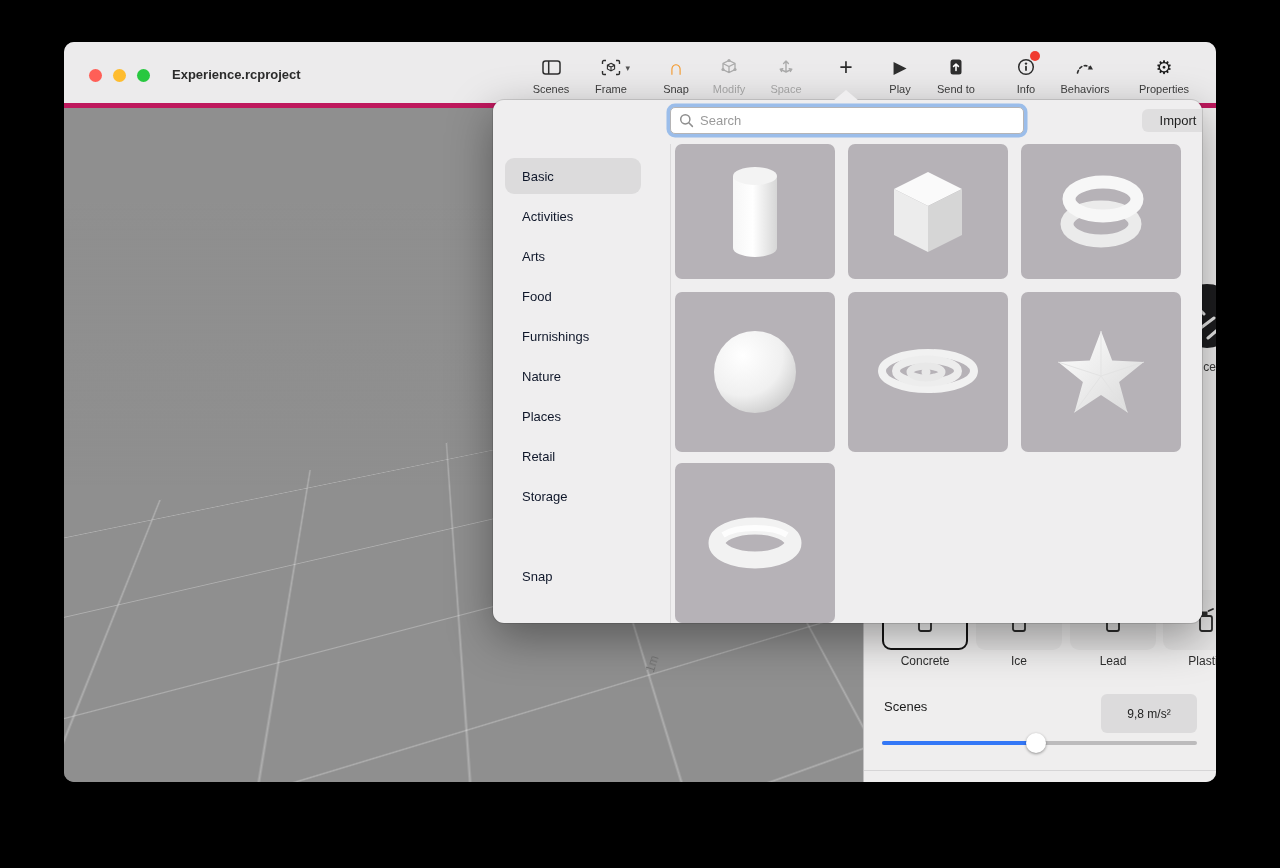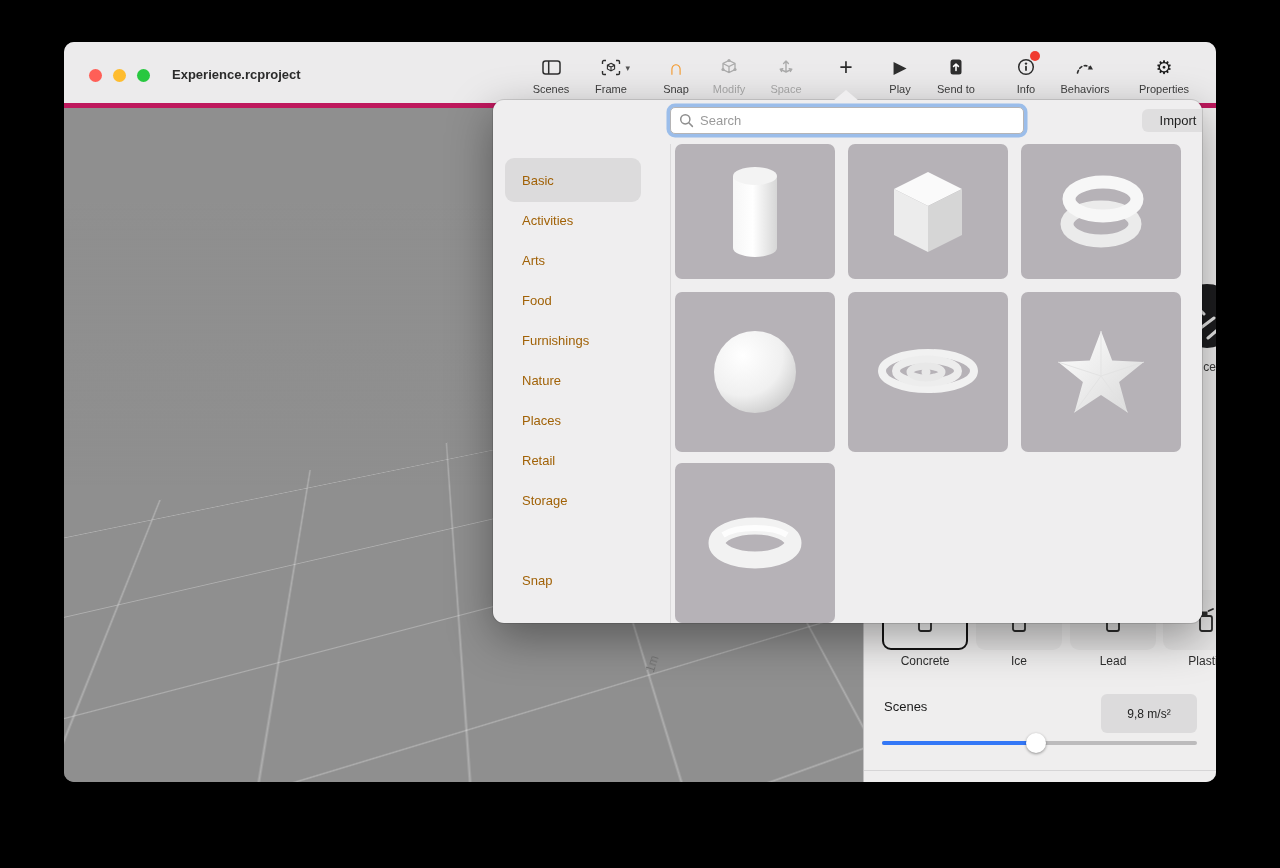--- a/index.html
+++ b/index.html
@@ -85,22 +85,22 @@
                   box-shadow:0 0 0 3.5px rgba(85,150,230,.55);
                   display:flex; align-items:center; padding:0 8px; }
   .search-field input { border:none; outline:none; flex:1; font-size:13px; color:#222;
                         background:transparent; margin-left:6px;
                         font-family:"Liberation Sans","DejaVu Sans",sans-serif; }
   .search-field input::placeholder { color:#9a9a9a; }
   .import-btn { position:absolute; left:649px; top:9px; width:72px; height:23px;
                 background:#dfdedf; border-radius:6px; font-size:13px; color:#1e1e1e;
                 display:flex; align-items:center; justify-content:center; }
 
-  .cat { position:absolute; left:12px; width:136px; height:44px; border-radius:9px;
-         display:flex; align-items:center; padding-left:17px; font-size:13px; color:#a16207; }
+  .cat { position:absolute; left:12px; width:136px; height:36px; border-radius:9px;
+         display:flex; align-items:center; padding-left:17px; font-size:13px; color:#0f172a; }
   .cat.selected { background:#dcdbdc; }
   .c0{top:58px}.c1{top:98px}.c2{top:138px}.c3{top:178px}.c4{top:218px}.c5{top:258px}
   .c6{top:298px}.c7{top:338px}.c8{top:378px}.c9{top:418px}.c10{top:458px}
   .v-divider { position:absolute; left:177px; top:44px; bottom:0; width:1px; background:#dbdadb; }
 
   .tile { position:absolute; width:160px; background:#b6b2b7; border-radius:7px;
           display:flex; align-items:center; justify-content:center; overflow:hidden; }
   .row1 { top:44px; height:135px; } .row2 { top:192px; height:160px; } .row3 { top:363px; height:160px; }
   .colA { left:182px; } .colB { left:355px; } .colC { left:528px; }
 </style>

